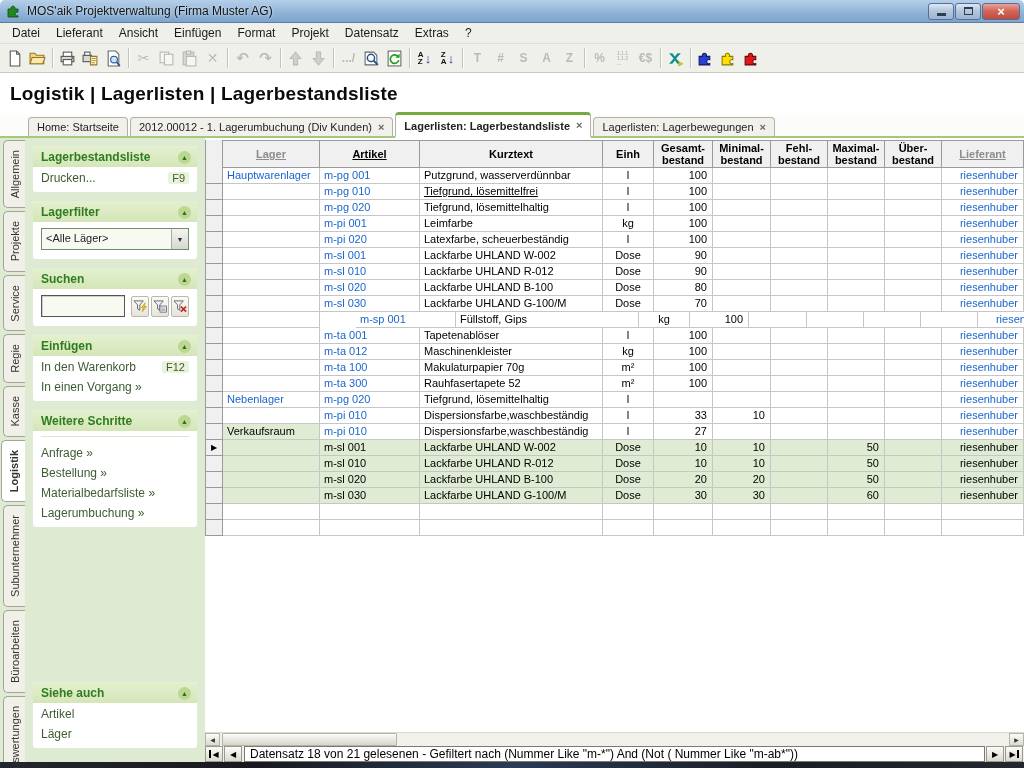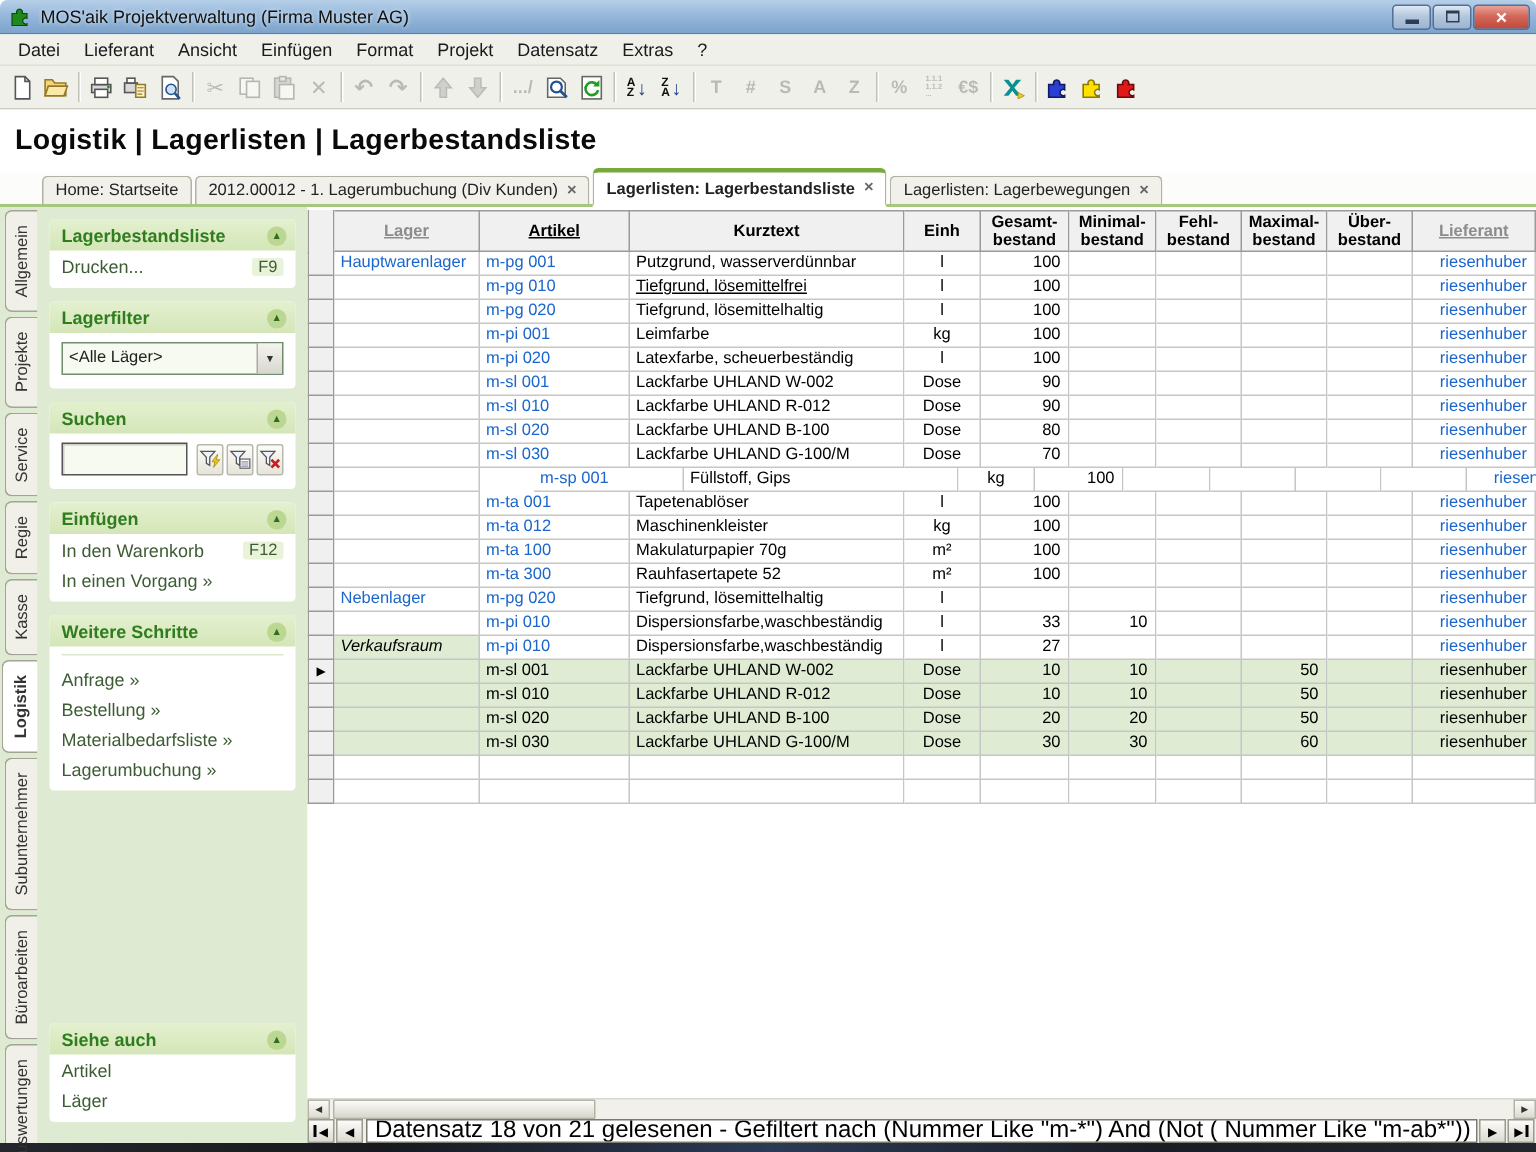--- a/index.html
+++ b/index.html
@@ -94,21 +94,21 @@
   .scr-track{flex:1;position:relative;}
   .scr-thumb{position:absolute;left:2px;top:0;height:100%;width:175px;background:linear-gradient(#fbfbf8,#d7d6cc);border:1px solid #b4b3a8;box-sizing:border-box;border-radius:1px;}
 
   
   .navbar{height:16px;flex:0 0 16px;display:flex;align-items:stretch;background:#f0f0ea;}
   .nb{width:18px;border:1px solid #9a9a8e;background:linear-gradient(#fbfbf8,#dcdbd2);display:flex;align-items:center;justify-content:center;font-size:8px;color:#000;box-sizing:border-box;margin-right:1px;}
   .nb i{font-style:normal;}
   .nb.first i,.nb.last i{display:flex;align-items:center;}
   .nb.first i::before{content:"";border-left:2px solid #000;height:8px;margin-right:1px;}
   .nb.last i::after{content:"";border-left:2px solid #000;height:8px;margin-left:1px;}
-  .nb-field{flex:1;border:1px solid #7a7a70;background:#fff;font-size:16px;line-height:14px;padding-left:5px;color:#000;margin:0 1px;white-space:nowrap;overflow:hidden;}
+  .nb-field{flex:1;border:1px solid #7a7a70;background:#fff;font-size:12px;line-height:14px;padding-left:5px;color:#000;margin:0 1px;white-space:nowrap;overflow:hidden;}
 
   .bottomstrip{height:6px;flex:0 0 6px;background:linear-gradient(90deg,#23262c,#17191e 25%,#2b3a55 50%,#1a1d24 75%,#23262c);}
 </style>
 </head>
 <body>
 
 <div class="win">
 
   <div class="titlebar">
     <span class="appicon">
@@ -704,21 +704,21 @@
               <span class="g-cell ac" style="width: 51px; flex: 0 0 51px;">l</span>
               <span class="g-cell ar" style="width: 59px; flex: 0 0 59px;">33</span>
               <span class="g-cell ar" style="width: 58px; flex: 0 0 58px;">10</span>
               <span class="g-cell ar" style="width: 57px; flex: 0 0 57px;"></span>
               <span class="g-cell ar" style="width: 57px; flex: 0 0 57px;"></span>
               <span class="g-cell ar" style="width: 57px; flex: 0 0 57px;"></span>
               <span class="g-cell ar lnk" style="width: 82px; flex: 0 0 82px;">riesenhuber</span>
             </div>
             <div class="g-row">
               <span class="g-sel"></span>
-              <span class="g-cell al green lnk" style="width: 97px; flex: 0 0 97px; font-style: italic;">Verkaufsraum</span>
+              <span class="g-cell al green lnk" style="width: 97px; flex: 0 0 97px;">Verkaufsraum</span>
               <span class="g-cell al lnk" style="width: 100px; flex: 0 0 100px;">m-pi 010</span>
               <span class="g-cell al" style="width: 183px; flex: 0 0 183px;">Dispersionsfarbe,waschbeständig</span>
               <span class="g-cell ac" style="width: 51px; flex: 0 0 51px;">l</span>
               <span class="g-cell ar" style="width: 59px; flex: 0 0 59px;">27</span>
               <span class="g-cell ar" style="width: 58px; flex: 0 0 58px;"></span>
               <span class="g-cell ar" style="width: 57px; flex: 0 0 57px;"></span>
               <span class="g-cell ar" style="width: 57px; flex: 0 0 57px;"></span>
               <span class="g-cell ar" style="width: 57px; flex: 0 0 57px;"></span>
               <span class="g-cell ar lnk" style="width: 82px; flex: 0 0 82px;">riesenhuber</span>
             </div>

